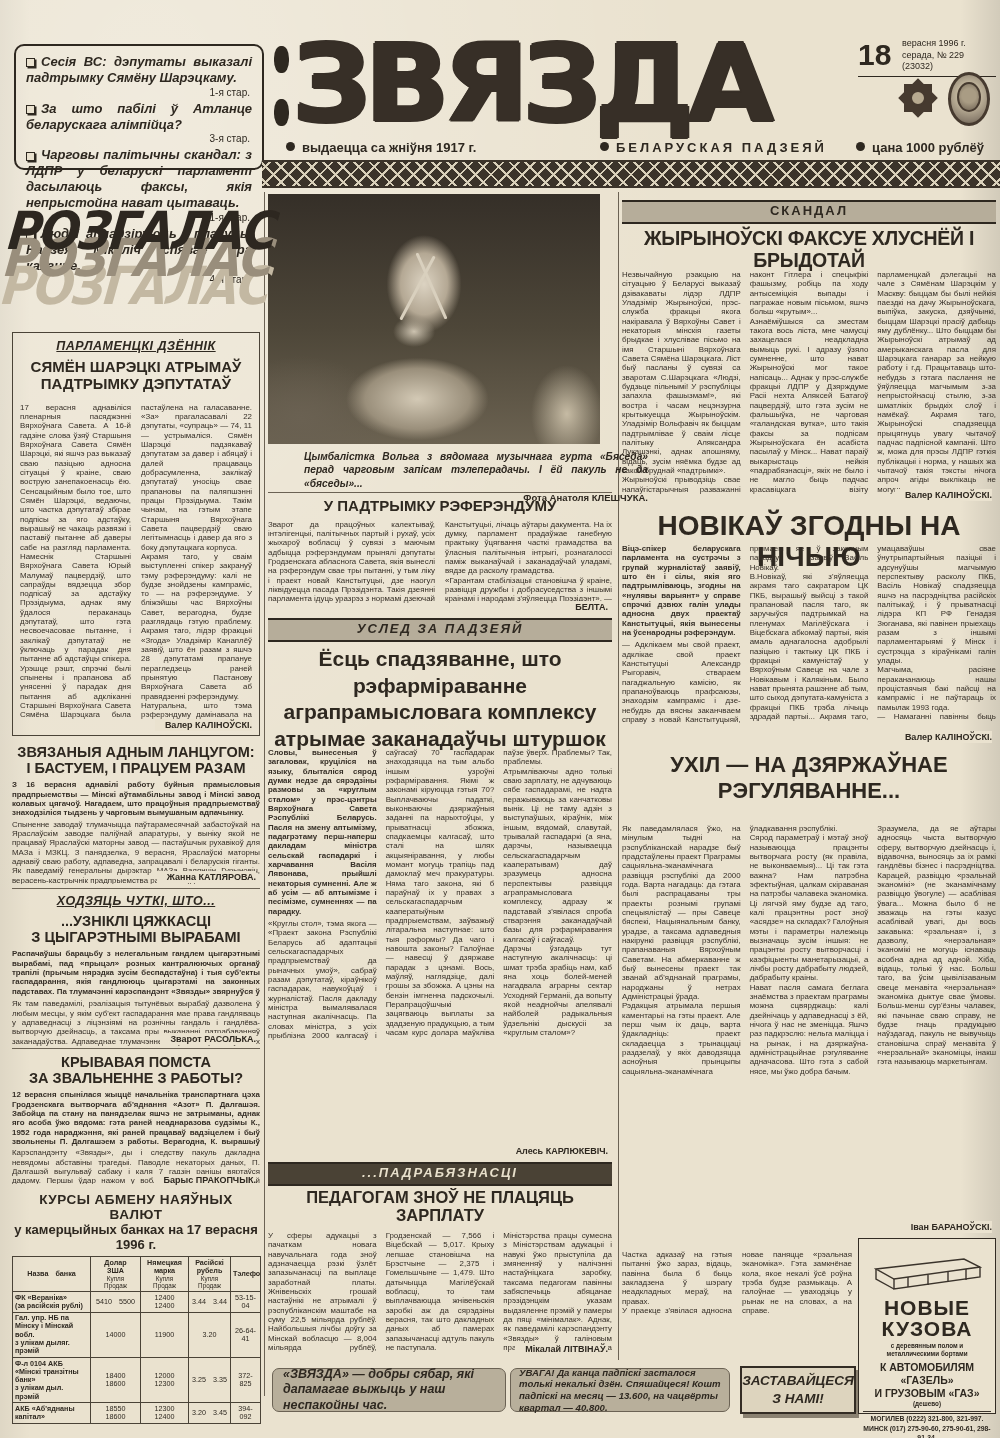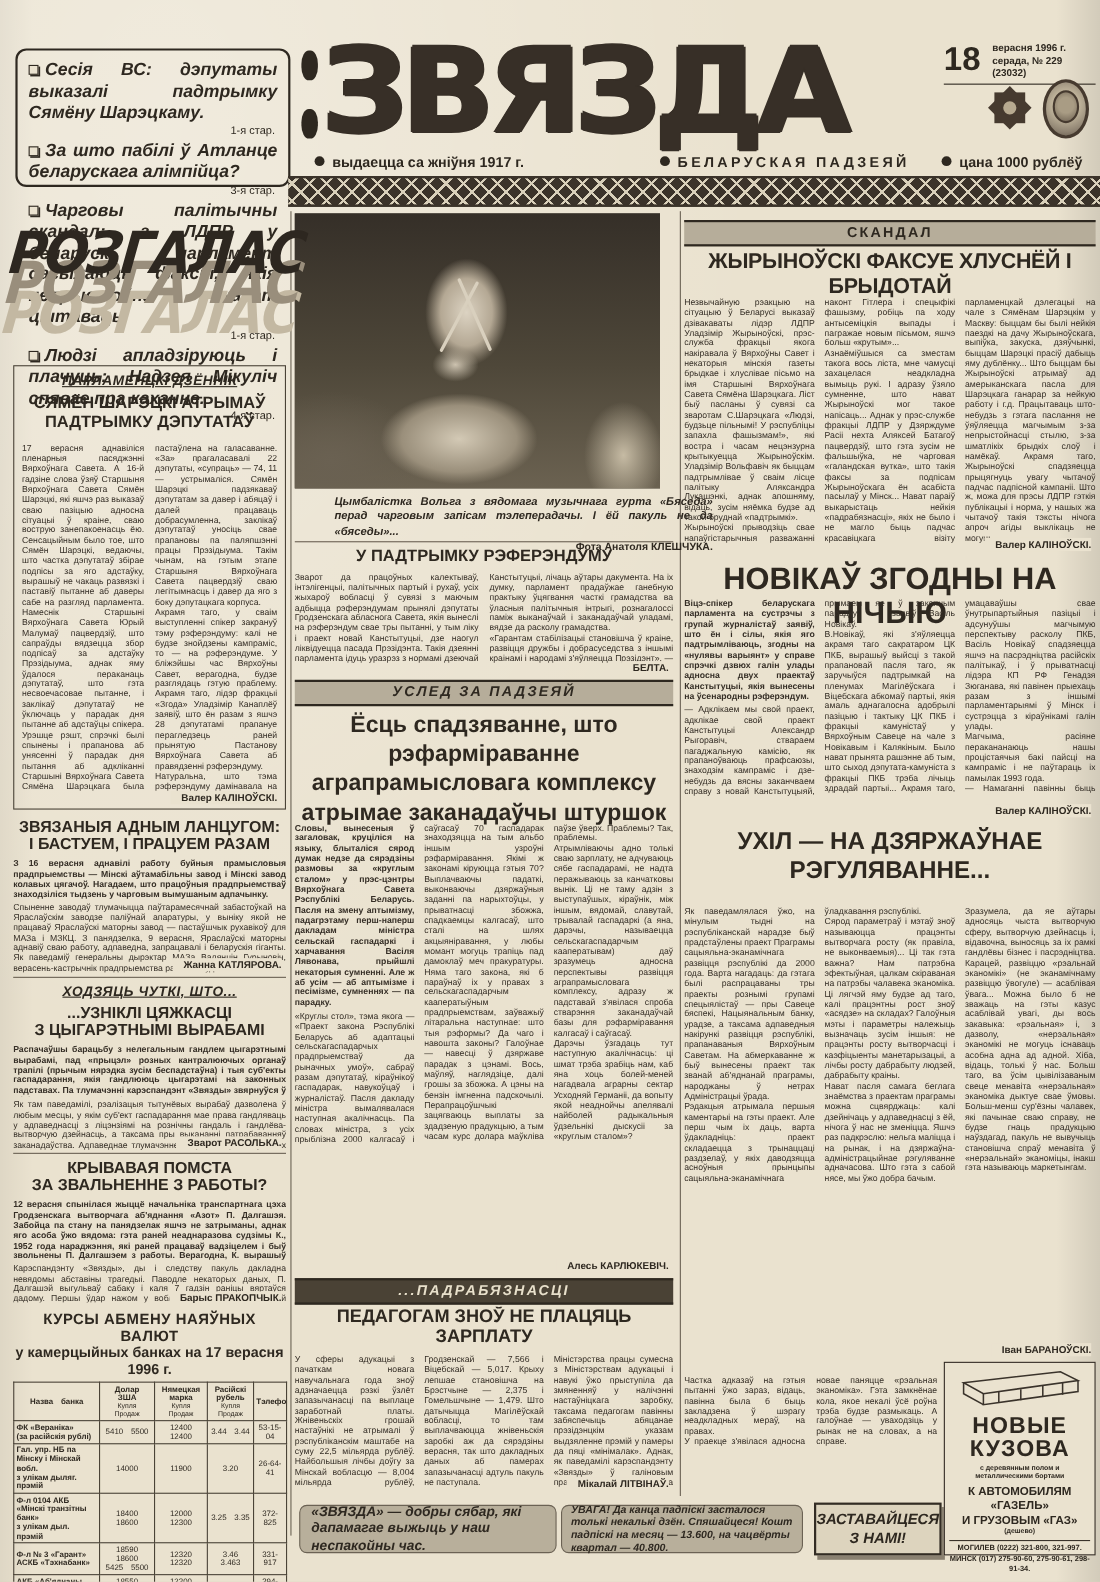--- a/index.html
+++ b/index.html
@@ -8,29 +8,29 @@
   .page{position:absolute;left:0;top:0;width:1000px;height:1438px;overflow:hidden;
         background:
           radial-gradient(ellipse at 15% 8%, rgba(255,255,255,.30), transparent 45%),
           linear-gradient(90deg, rgba(0,0,0,.05) 0%, transparent 3%, transparent 96%, rgba(0,0,0,.10) 100%),
           #eae2cf;
         color:#2e2820;}
   .abs{position:absolute;}
 
   
   .briefs{border:2px solid #2e2820;border-radius:10px;background:transparent;padding:8px 10px 6px 10px;}
-  .brief-text{font-size:16px;font-weight:bold;font-style:italic;line-height:1.22;text-align:justify;}
+  .brief-text{font-size:13px;font-weight:bold;font-style:italic;line-height:1.22;text-align:justify;}
   .brief-page{font-size:10px;text-align:right;margin:1px 2px 3px 0;}
   .bsq{display:inline-block;width:7px;height:7px;border:1.6px solid #2e2820;background:#eae2cf;
        box-shadow:1.5px 1.5px 0 #2e2820;margin-right:6px;vertical-align:middle;}
   .logo{font-family:"DejaVu Sans",sans-serif;font-weight:bold;font-size:112px;letter-spacing:-7px;
         color:#372f27;transform:scaleY(.95);transform-origin:left top;white-space:nowrap;
         text-shadow:1.5px 0 0 #372f27,-1.5px 0 0 #372f27,0 1.5px 0 #372f27,0 -1.5px 0 #372f27;}
   .eday{font-size:30px;font-weight:bold;}
-  .eline{font-size:9px;font-weight:bold;line-height:1.3;white-space:nowrap;}
+  .eline{font-size:9px;font-weight:normal;line-height:1.3;white-space:nowrap;}
   .erule{border-top:1.5px solid #2e2820;}
   .tag{font-size:13px;font-weight:bold;white-space:nowrap;}
   .tag .dot{display:inline-block;width:9px;height:9px;border-radius:50%;background:#2e2820;margin-right:7px;vertical-align:1px;}
   .tag.sp{letter-spacing:3px;}
   .ornament{background:#3b332a;
       background-image:
         repeating-linear-gradient(45deg, transparent 0 4px, #d9d0ba 4px 6px, transparent 6px 11px),
         repeating-linear-gradient(-45deg, transparent 0 4px, #d9d0ba 4px 6px, transparent 6px 11px);
       border-top:2px solid #3b332a;border-bottom:2px solid #3b332a;}
   .blob{background:#2e2820;border-radius:45%;}
@@ -94,21 +94,21 @@
   table.xt td:first-child{text-align:left;font-weight:bold;word-spacing:0;}
   table.xt th{font-weight:bold;}
   .cursub{font-size:6.3px;font-weight:normal;word-spacing:8px;}
 
   
   .strip{background:#b8af9b;border:1.5px solid #6b6254;border-radius:7px;
          font-weight:bold;font-style:italic;display:flex;align-items:center;box-sizing:border-box;}
   .staybox{background:#ddd4be;border:2px solid #332c24;box-shadow:3px 4px 0 #8a8171;
          font-weight:bold;font-style:italic;text-align:center;font-size:13.5px;line-height:1.3;
          display:flex;align-items:center;justify-content:center;white-space:pre-line;box-sizing:border-box;}
-  .ad{border:1.5px solid #332c24;background:#eae2cf;text-align:center;padding:4px 4px;box-sizing:border-box;}
+  .ad{border:1.5px solid #332c24;background:#eae2cf;text-align:center;padding:16px 4px;box-sizing:border-box;}
   .ad .big{font-size:21px;font-weight:bold;line-height:1.02;letter-spacing:1px;}
   .ad .tiny{font-size:6.3px;font-weight:bold;line-height:1.25;}
   .ad .mid{font-size:10.5px;font-weight:bold;line-height:1.25;}
   .ad .ph{font-size:6.8px;font-weight:bold;line-height:1.45;}
 </style>
 </head>
 <body>
 
 <div class="page">
 
@@ -254,29 +254,20 @@
           <tr>
             <td>Ф-л 0104 АКБ
 «Мінскі транзітны банк»
 з улікам дыл. прэмій</td>
             <td>18400 18600</td>
             <td>12000 12300</td>
             <td>3.25 3.35</td>
             <td>372-825</td>
           </tr>
           <tr>
-            <td>Ф-л № 3 «Гарант»
-АСКБ «Тэхнабанк»</td>
-            <td>18590 18600
-5425 5500</td>
-            <td>12320 12320</td>
-            <td>3.46 3.463</td>
-            <td>331-917</td>
-          </tr>
-          <tr>
             <td>АКБ «Аб'яднаны капітал»</td>
             <td>18550 18600</td>
             <td>12300 12400</td>
             <td>3.20 3.45</td>
             <td>394-092</td>
           </tr>
         </tbody>
     </table>
 
   </div>

